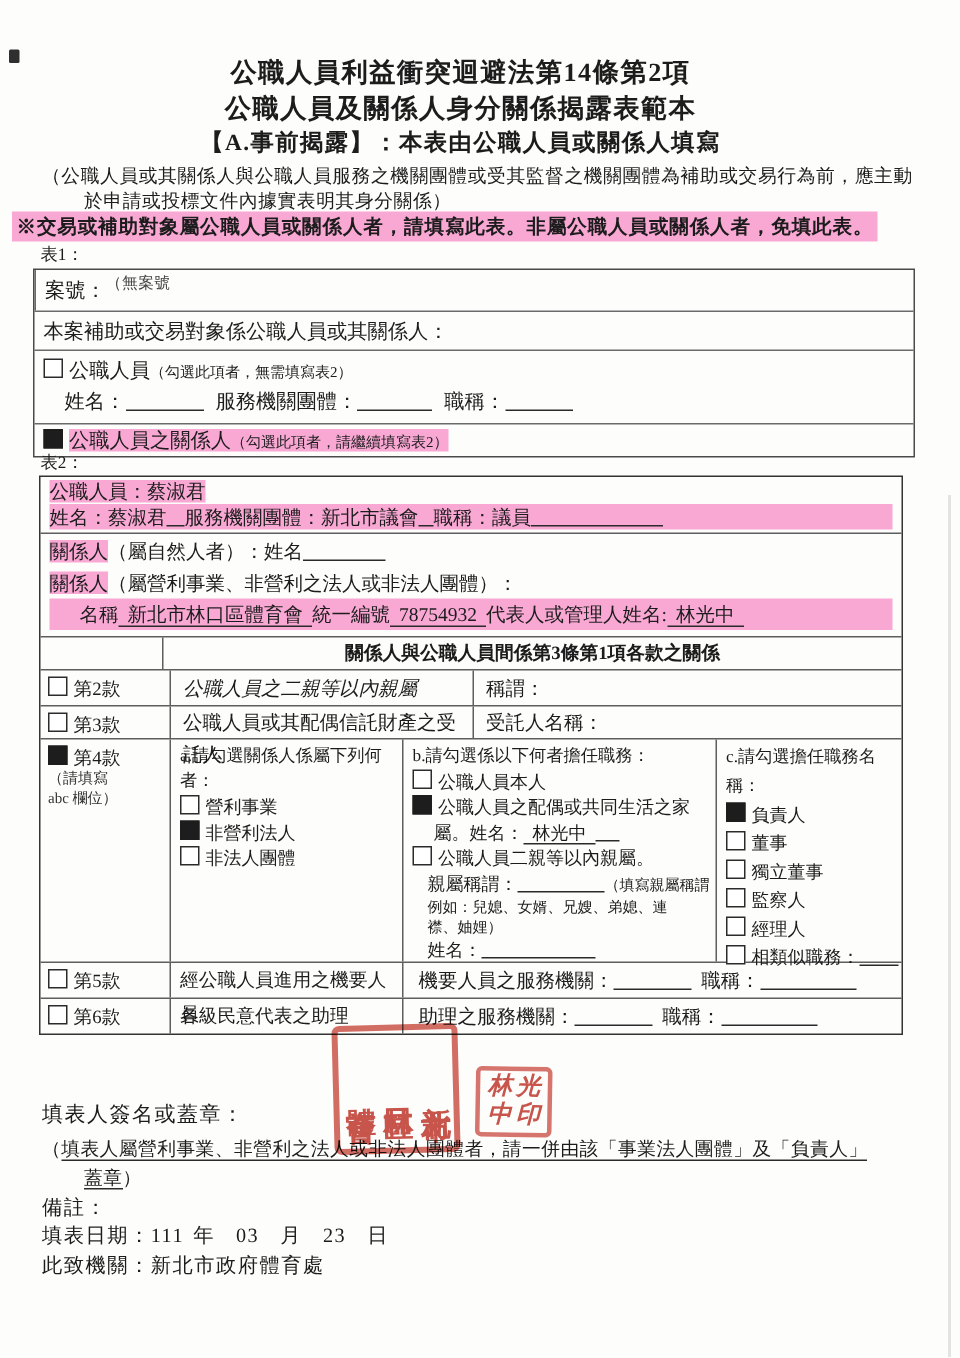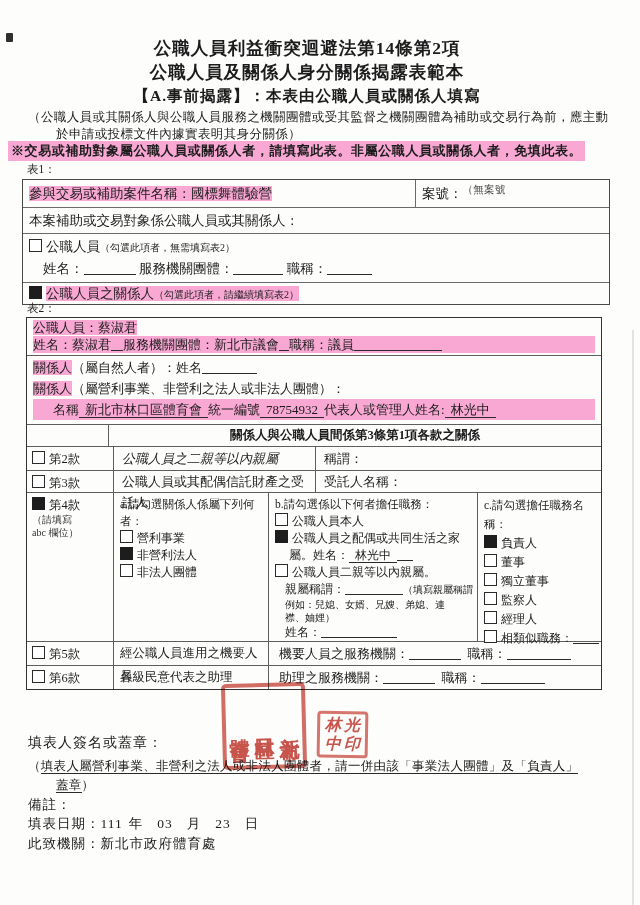--- a/index.html
+++ b/index.html
@@ -29,21 +29,21 @@
   
   .table1{left:22px;top:179px;width:586px;border:1.5px solid #4a4a4a;font-size:13.5px;background:rgba(255,255,255,.0);}
   .table1 .row{border-top:1px solid #6a6a6a;}
   .table1 .row:first-child{border-top:none;}
   .t1r1{display:flex;height:27px;line-height:27px;}
   .t1r1 .c1{width:386px;padding-left:6px;}
   .t1r1 .c2{flex:1;border-left:1px solid #6a6a6a;padding-left:6px;display:flex;justify-content:space-between;overflow:hidden;white-space:nowrap;}
   .t1r1 .c2 .note{font-size:10.5px;color:#444;flex:none;}
   .t1r2{height:25px;line-height:25px;padding-left:6px;}
   .t1r3{height:46px;padding:2px 0 0 6px;line-height:21px;}
-  .t1r3 .fields{padding-left:14px;}
+  .t1r3 .fields{padding-left:14px;font-family:Liberation Mono, monospace;}
   .t1r4{height:21px;line-height:21px;padding-left:6px;}
 
   
   .table2{left:26px;top:317px;width:574px;border:1.8px solid #333;font-size:13px;}
   .table2 .row{border-top:1px solid #5e5e5e;}
   .table2 .row:first-child{border-top:none;}
   .t2r1{height:35px;padding:1px 6px;line-height:17px;}
   .t2r2{height:66px;padding:1px 6px;line-height:21px;}
   .t2r2 .ind{padding-left:20px;}
   .hdr{display:flex;height:21px;line-height:21px;}
@@ -109,21 +109,20 @@
     <div>（公職人員或其關係人與公職人員服務之機關團體或受其監督之機關團體為補助或交易行為前，應主動</div>
     <div class="ind">於申請或投標文件內據實表明其身分關係）</div>
   </div>
 
   <div class="abs warning hl">※交易或補助對象屬公職人員或關係人者，請填寫此表。非屬公職人員或關係人者，免填此表。</div>
 
   <div class="abs tbl-label" style="left:27px;top:162px;">表1：</div>
 
   <div class="abs table1">
     <div class="row t1r1">
-      <div class="c1"><span class="hl"><span>參與交易或補助案件名稱：</span><span>國標舞體驗營</span></span></div>
       <div class="c2">
         <span>案號：</span>
         <span class="note">（無案號</span>
       </div>
     </div>
     <div class="row t1r2">本案補助或交易對象係公職人員或其關係人：</div>
     <div class="row t1r3">
       <div>
         <span class="cb"></span><span>公職人員</span><span class="sm">（勾選此項者，無需填寫表2）</span>
       </div>

